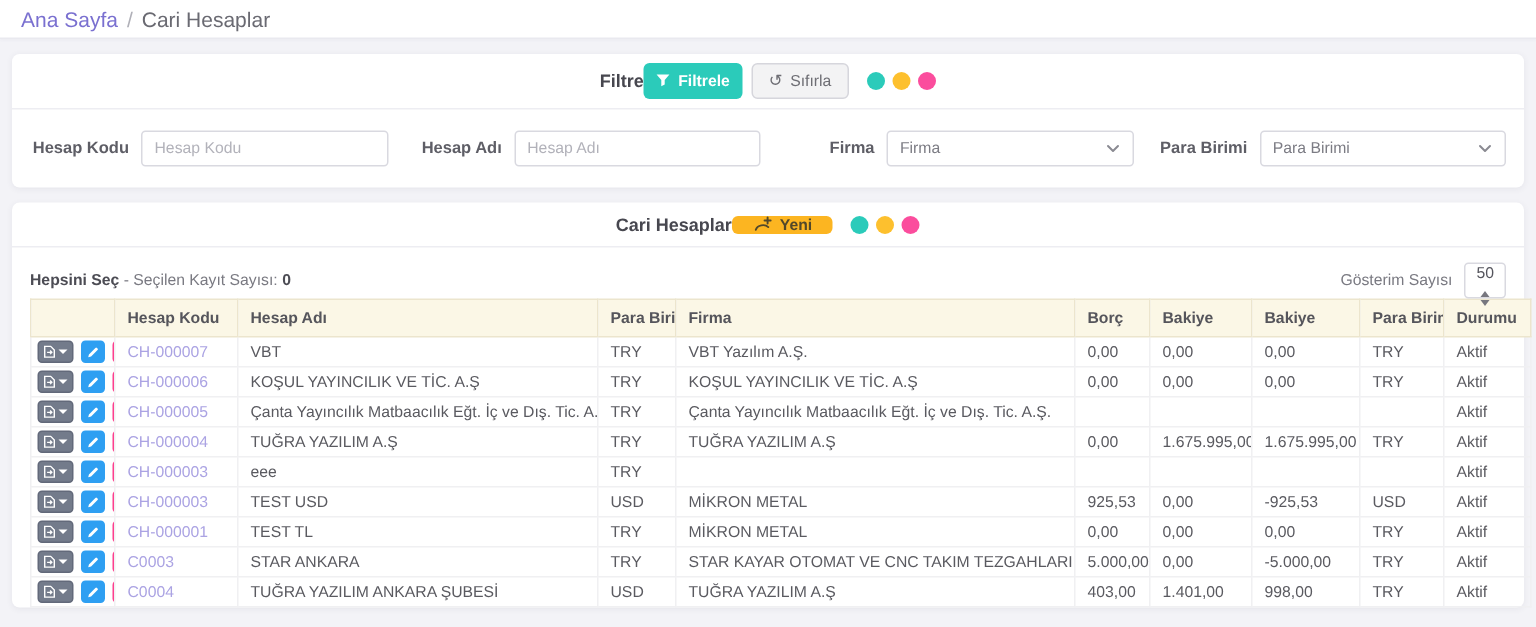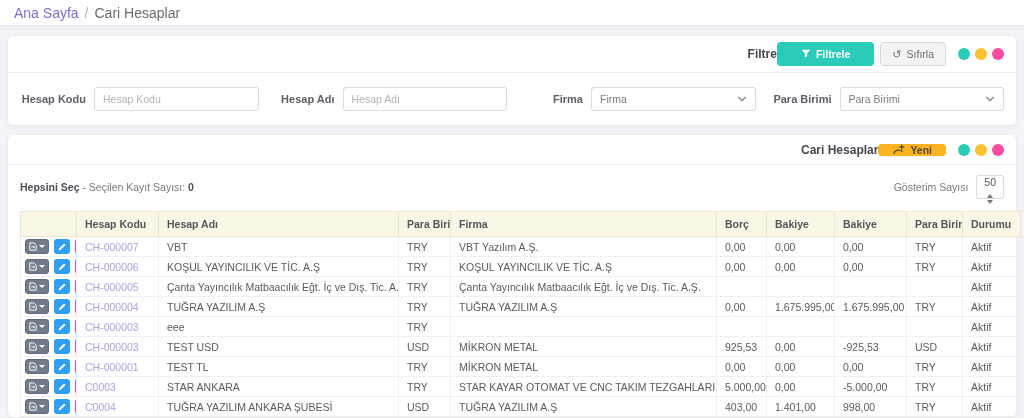--- a/index.html
+++ b/index.html
@@ -18,30 +18,30 @@
   }
   .crumb-home { color:#7a70d0; cursor:pointer; }
   .crumb-sep { color:#b0b0b8; margin:0 6px; }
   .crumb-cur { color:#6a6a72; }
 
   .card {
     background:#fff; margin:10px 8px 0; border-radius:5px;
     box-shadow:0 1px 4px rgba(60,60,90,.08);
   }
   .card-header {
-    display:flex; align-items:center; justify-content:flex-end;
+    display:flex; align-items:center; justify-content:center;
     padding:6px 12px; border-bottom:1px solid #ededf2; min-height:30px;
   }
   .card-title { font-size:12px; font-weight:bold; color:#47474f; }
   .header-right { display:flex; align-items:center; gap:6px; }
 
   .btn { border:none; border-radius:4px; font-size:10.5px; cursor:pointer;
          display:inline-flex; align-items:center; gap:5px;
          font-family:"Liberation Sans", sans-serif; }
-  .btn-teal { background:#2bcbba; color:#fff; padding:6px 24px; font-weight:bold; }
+  .btn-teal { background:#2bcbba; color:#fff; padding:6px 8px; font-weight:bold; }
   .btn-gray { background:#f3f3f4; color:#6e6e74; border:1px solid #d6d6dc; padding:5px 11px; }
   .btn-amber { background:#fcb521; color:#52482a; padding:0 14px; font-weight:bold; }
 
   .dots { display:flex; align-items:center; gap:5px; margin-left:6px; }
   .dot { width:12px; height:12px; border-radius:50%; }
   .dot-teal { background:#2bcbba; }
   .dot-amber { background:#fdc02e; }
   .dot-pink { background:#fb4d9d; }
 
   
@@ -54,21 +54,21 @@
     font-size:10.5px; padding:0 8px; background:#fff;
   }
   .filter-input { color:#55555d; font-family:"Liberation Sans", sans-serif; }
   .filter-input::placeholder { color:#b2b2ba; }
   .select { display:flex; align-items:center; justify-content:space-between; cursor:pointer; }
   .select-value { color:#7c7c84; }
   .chev { width:10px; height:10px; flex:0 0 auto; }
 
   
   .list-toolbar { display:flex; align-items:center; justify-content:space-between;
-                  padding:10px 12px 12px; font-size:10.5px; color:#7a7a82; }
+                  padding:10px 12px 0; font-size:10.5px; color:#7a7a82; }
   .select-all { font-weight:bold; color:#4c4c54; cursor:pointer; }
   .count-num { font-weight:bold; color:#4c4c54; }
   .pagesize { display:flex; align-items:center; gap:8px; }
   .pagesize-box { display:flex; align-items:center; gap:6px; border:1px solid #d9d9e0;
                   border-radius:3px; height:24px; padding:0 7px; cursor:pointer;
                   color:#55555d; font-size:10.5px;flex-direction:column; }
   .stepper { display:flex; flex-direction:column; gap:2px; }
   .tri-up { width:0; height:0; border-left:3.5px solid transparent; border-right:3.5px solid transparent; border-bottom:4px solid #77777f; }
   .tri-dn { width:0; height:0; border-left:3.5px solid transparent; border-right:3.5px solid transparent; border-top:4px solid #77777f; }
 

